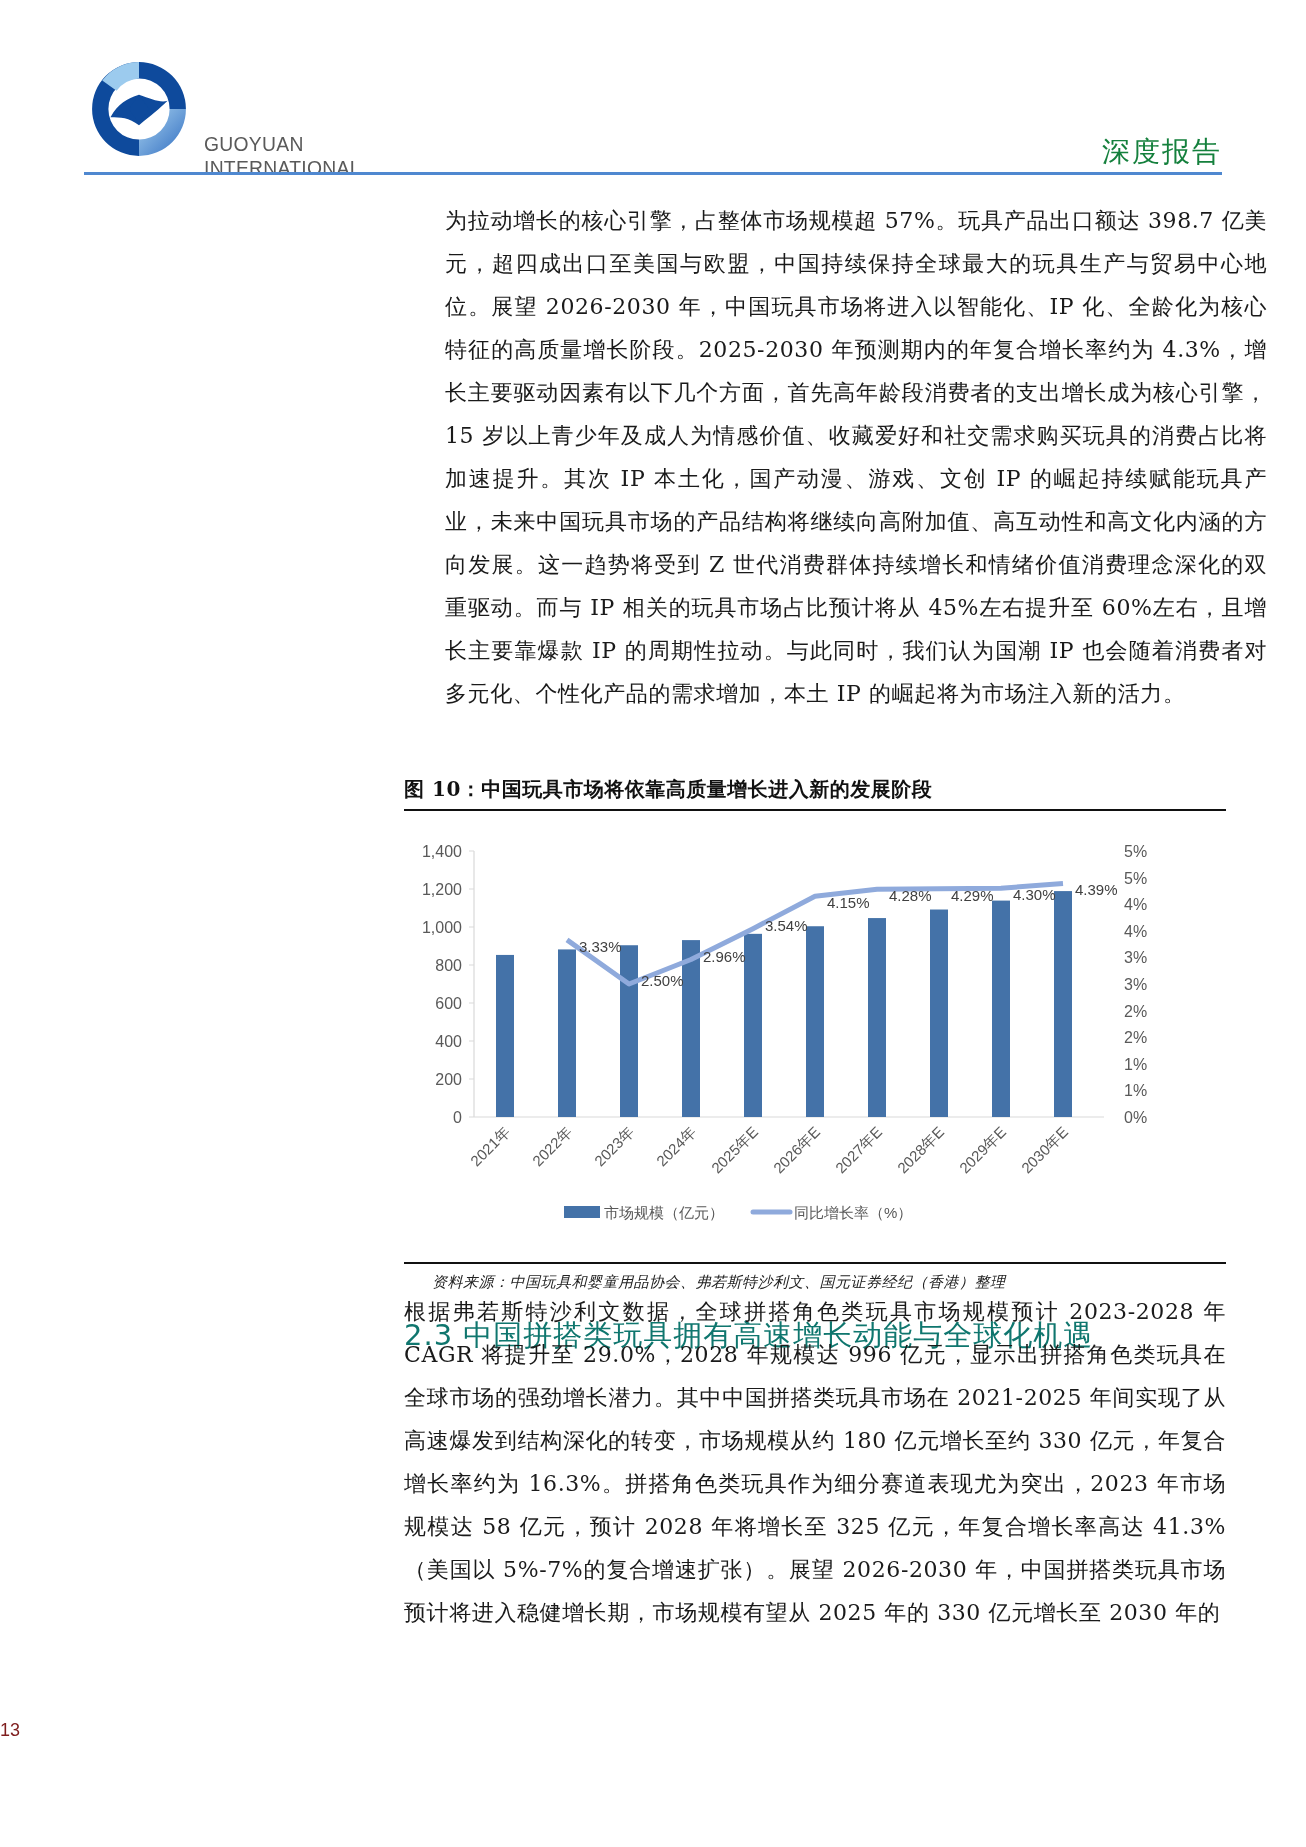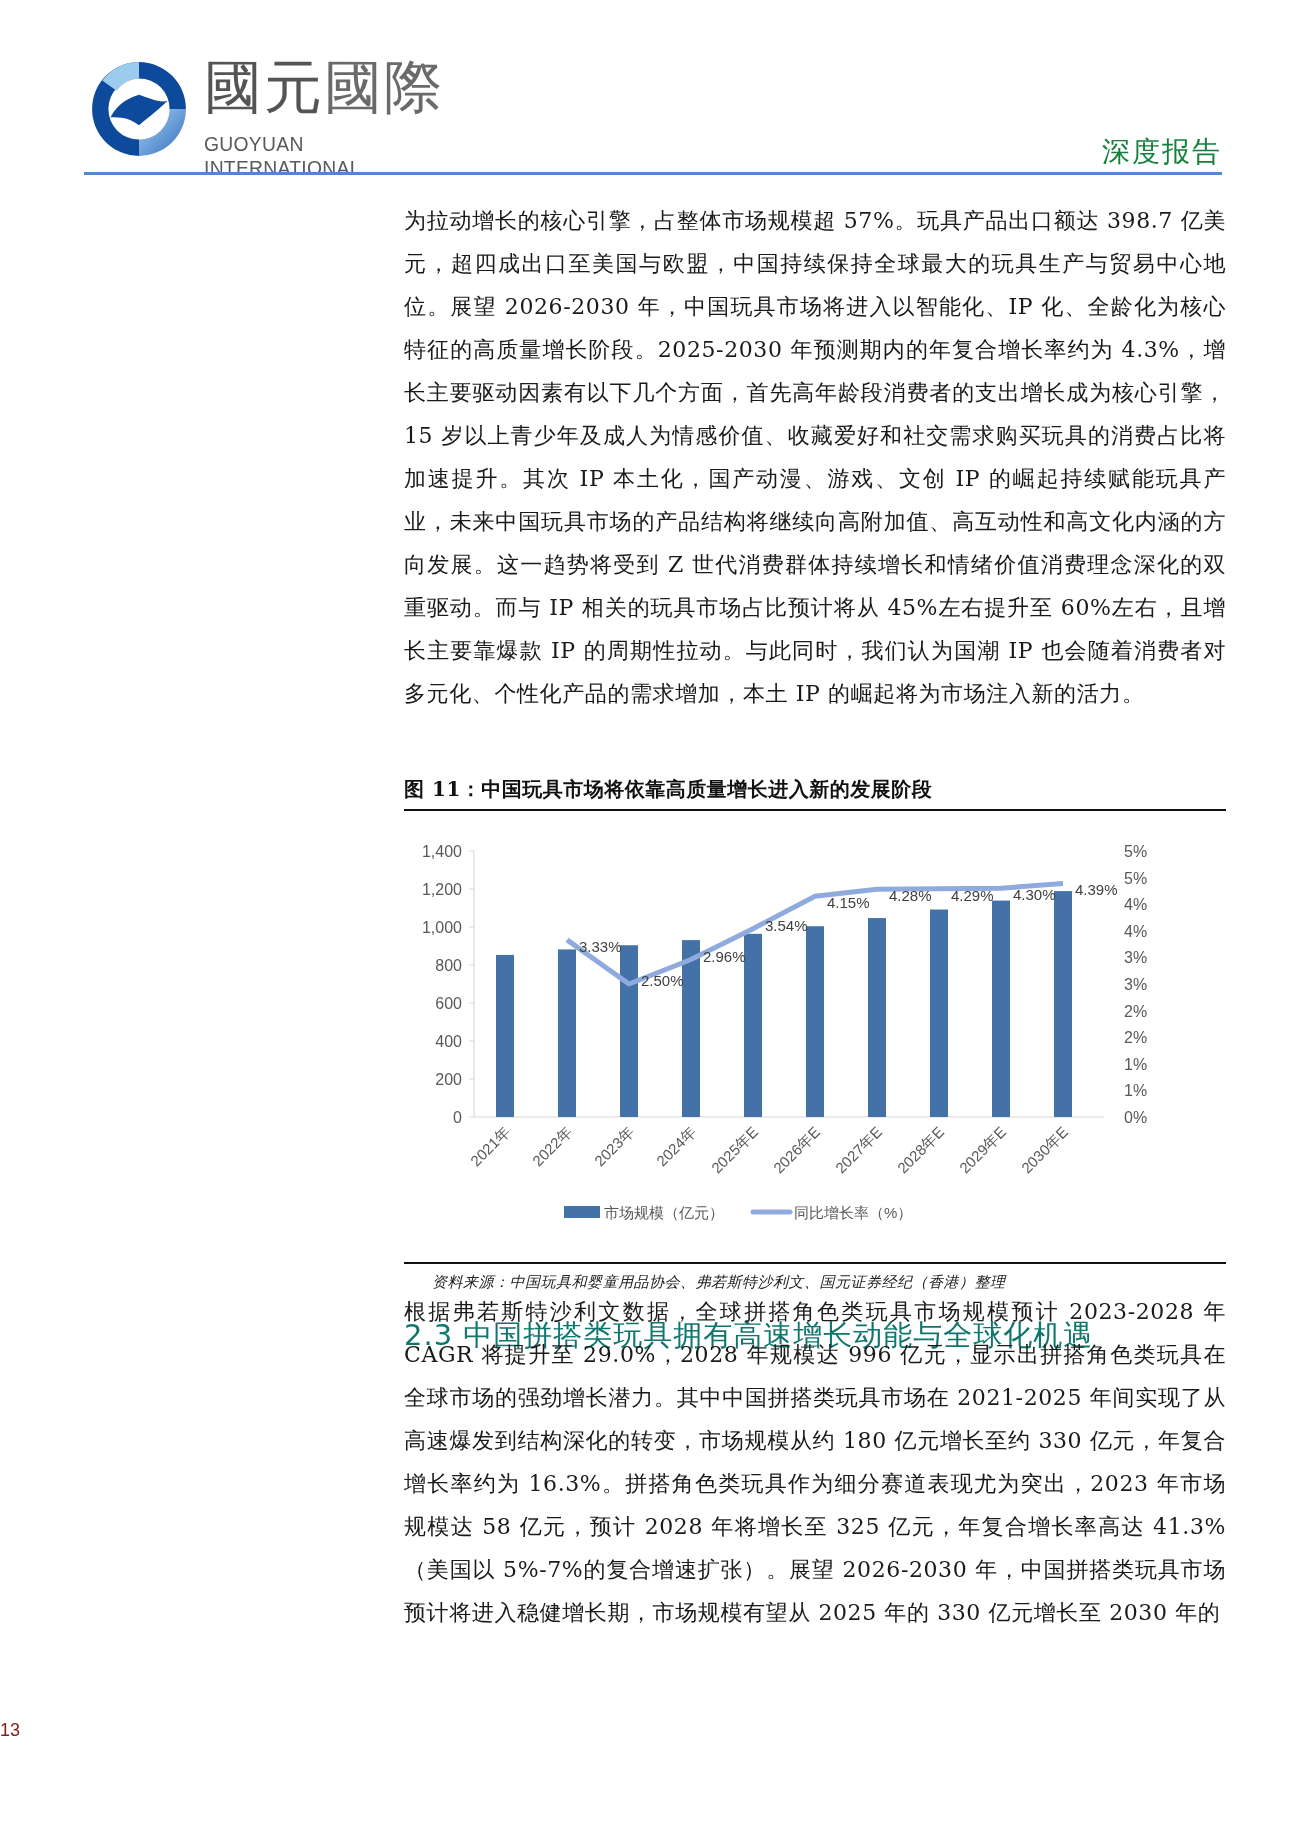--- a/index.html
+++ b/index.html
@@ -54,34 +54,31 @@
       </defs>
 
       <path d="M50 4 A46 46 0 0 0 50 96 L50 80 A30 30 0 0 1 50 20 Z" fill="#0e4a9c"></path>
       <path d="M50 4 A46 46 0 0 1 96 50 L80 50 A30 30 0 0 0 50 20 Z" fill="#0e4a9c"></path>
       <path d="M96 50 A46 46 0 0 1 50 96 L50 80 A30 30 0 0 0 80 50 Z" fill="url(#lg1)"></path>
       <path d="M50 4 A46 46 0 0 0 14 22 L28 32 A30 30 0 0 1 50 20 Z" fill="#9ccbee"></path>
 
       <path d="M22 58 C30 44 38 40 50 36 C62 40 70 44 78 42 C70 50 62 56 50 66 C40 58 32 58 22 58 Z" fill="#0e4a9c"></path>
       <path d="M50 36 L60 50 L50 64 L40 50 Z" fill="#0e4a9c"></path>
     </svg>
-    <div class="logo-cn">
-      <span>國元</span><span class="thin">國際</span>
-    </div>
     <div class="logo-en">GUOYUAN INTERNATIONAL</div>
   </div>
   <div class="report-type">深度报告</div>
   <div class="header-rule"></div>
 </div>
 
-<div class="para" style="top:199px;">
+<div class="para" style="top:199px;margin-left:41px;">
   <p>为拉动增长的核心引擎，占整体市场规模超 57%。玩具产品出口额达 398.7 亿美元，超四成出口至美国与欧盟，中国持续保持全球最大的玩具生产与贸易中心地位。展望 2026-2030 年，中国玩具市场将进入以智能化、IP 化、全龄化为核心特征的高质量增长阶段。2025-2030 年预测期内的年复合增长率约为 4.3%，增长主要驱动因素有以下几个方面，首先高年龄段消费者的支出增长成为核心引擎，15 岁以上青少年及成人为情感价值、收藏爱好和社交需求购买玩具的消费占比将加速提升。其次 IP 本土化，国产动漫、游戏、文创 IP 的崛起持续赋能玩具产业，未来中国玩具市场的产品结构将继续向高附加值、高互动性和高文化内涵的方向发展。这一趋势将受到 Z 世代消费群体持续增长和情绪价值消费理念深化的双重驱动。而与 IP 相关的玩具市场占比预计将从 45%左右提升至 60%左右，且增长主要靠爆款 IP 的周期性拉动。与此同时，我们认为国潮 IP 也会随着消费者对多元化、个性化产品的需求增加，本土 IP 的崛起将为市场注入新的活力。</p>
 </div>
 
-<div class="fig-title">图 11：中国玩具市场将依靠高质量增长进入新的发展阶段</div>
+<div class="fig-title">图 10：中国玩具市场将依靠高质量增长进入新的发展阶段</div>
 <div class="fig-rule-top"></div>
 
 <div class="chart">
   <svg id="chart-svg" width="822" height="440" viewBox="0 0 822 440">
       <line x1="70" y1="31" x2="70" y2="297" stroke="#d9d9d9" stroke-width="1.2"></line>
       <line x1="70" y1="297" x2="700" y2="297" stroke="#d9d9d9" stroke-width="1.2"></line>
       <line x1="65" y1="297" x2="70" y2="297" stroke="#d9d9d9" stroke-width="1"></line>
       <text x="58" y="303" text-anchor="end" font-size="16" fill="#595959">0</text>
       <line x1="65" y1="259" x2="70" y2="259" stroke="#d9d9d9" stroke-width="1"></line>
       <text x="58" y="265" text-anchor="end" font-size="16" fill="#595959">200</text>

